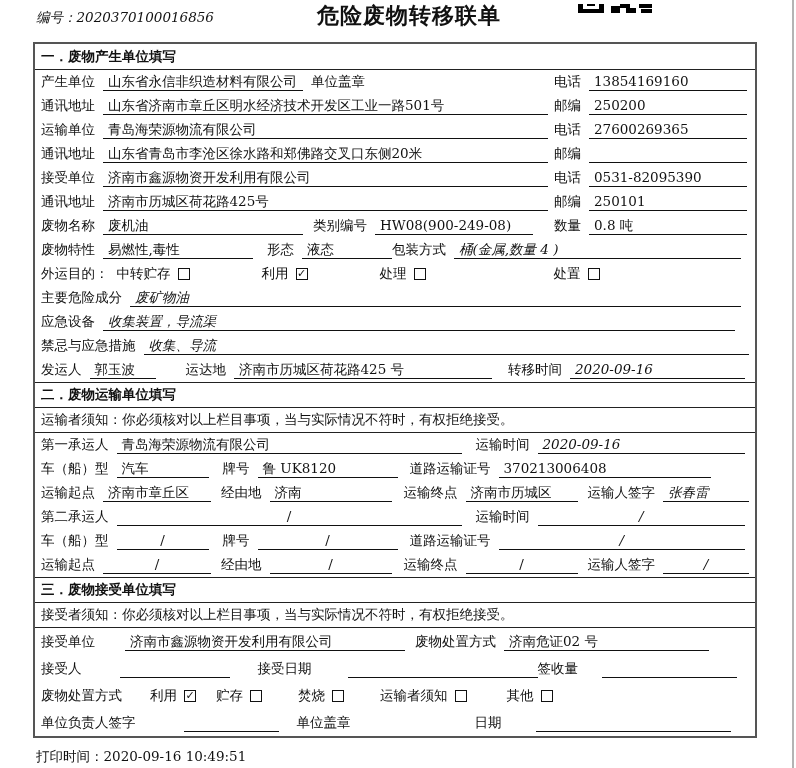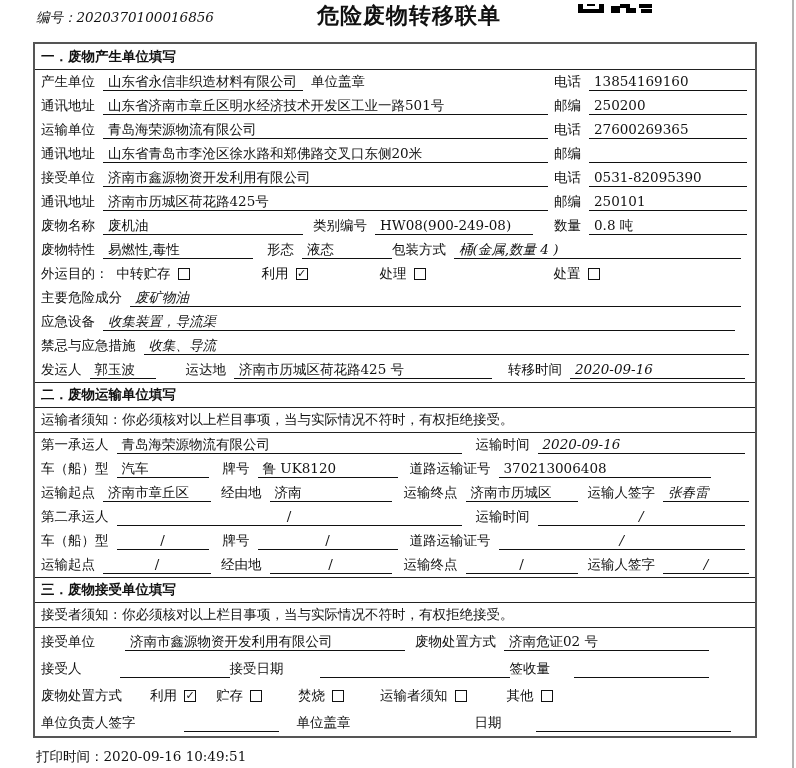--- a/index.html
+++ b/index.html
@@ -248,21 +248,21 @@
     <div class="r r3">
       <span class="l">接受单位</span>
       <span class="u" style="width:280px;margin-left:22px">济南市鑫源物资开发利用有限公司</span>
       <span class="l" style="margin-left:10px">废物处置方式</span>
       <span class="u" style="width:205px">济南危证02 号</span>
     </div>
 
     <div class="r r3">
       <span class="l">接受人</span>
       <span class="u" style="width:110px;margin-left:30px"></span>
-      <span class="l" style="margin-left:0">接受日期</span>
+      <span class="l" style="margin-left:28px">接受日期</span>
       <span class="u" style="width:190px;margin-left:28px"></span>
       <span class="l" style="margin-left:0">签收量</span>
       <span class="u" style="width:135px;margin-left:16px"></span>
     </div>
 
     <div class="r r3">
       <span class="l">废物处置方式</span>
       <span class="opt" style="margin-left:20px">
         <span>利用</span>
         <span class="cb">✓</span>

